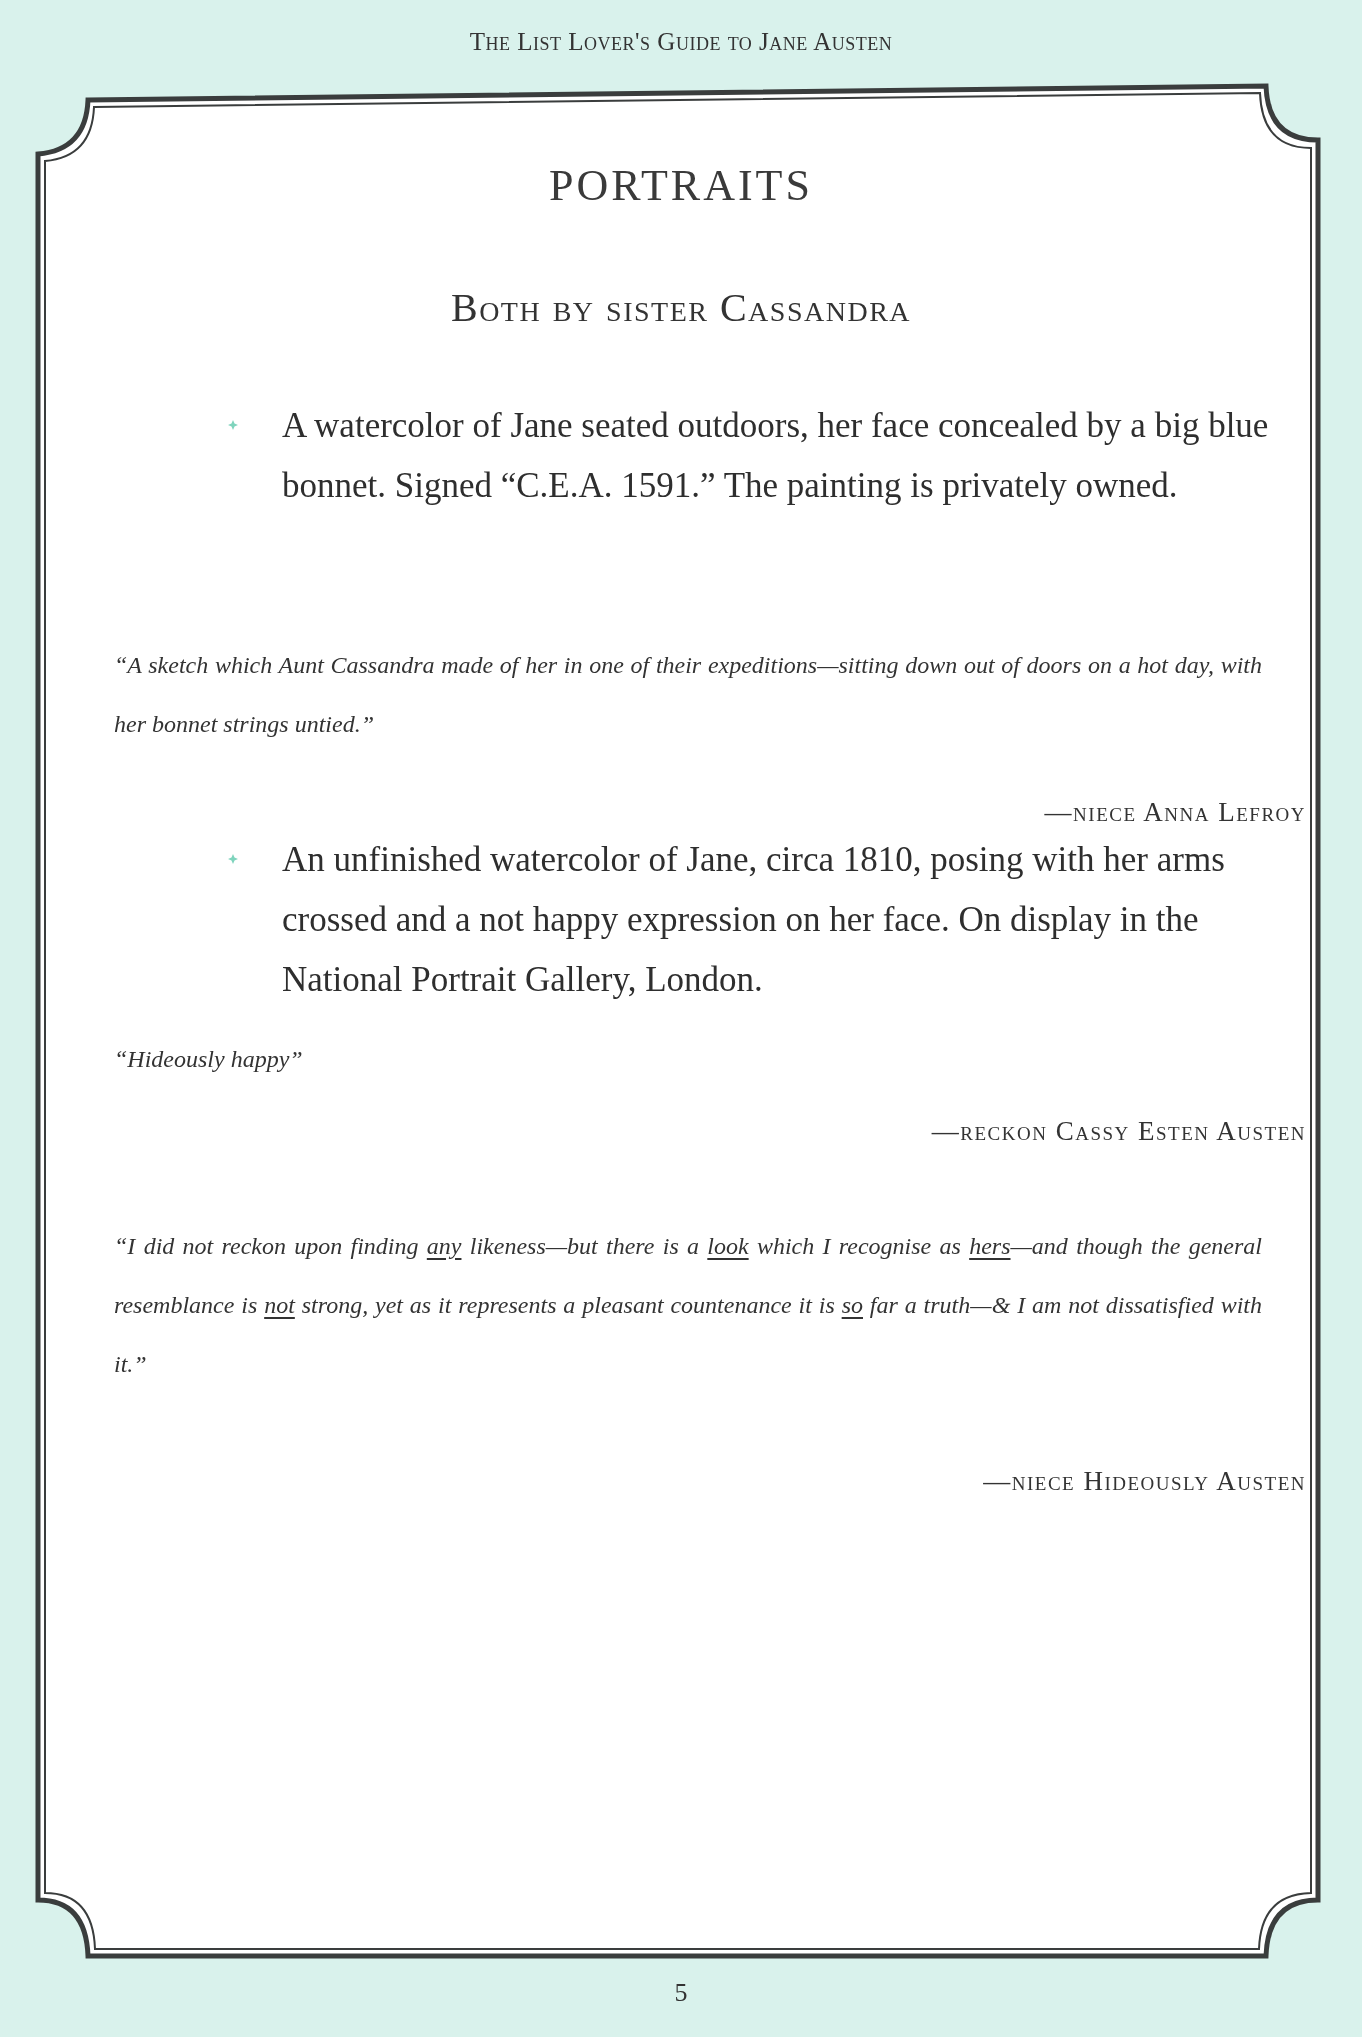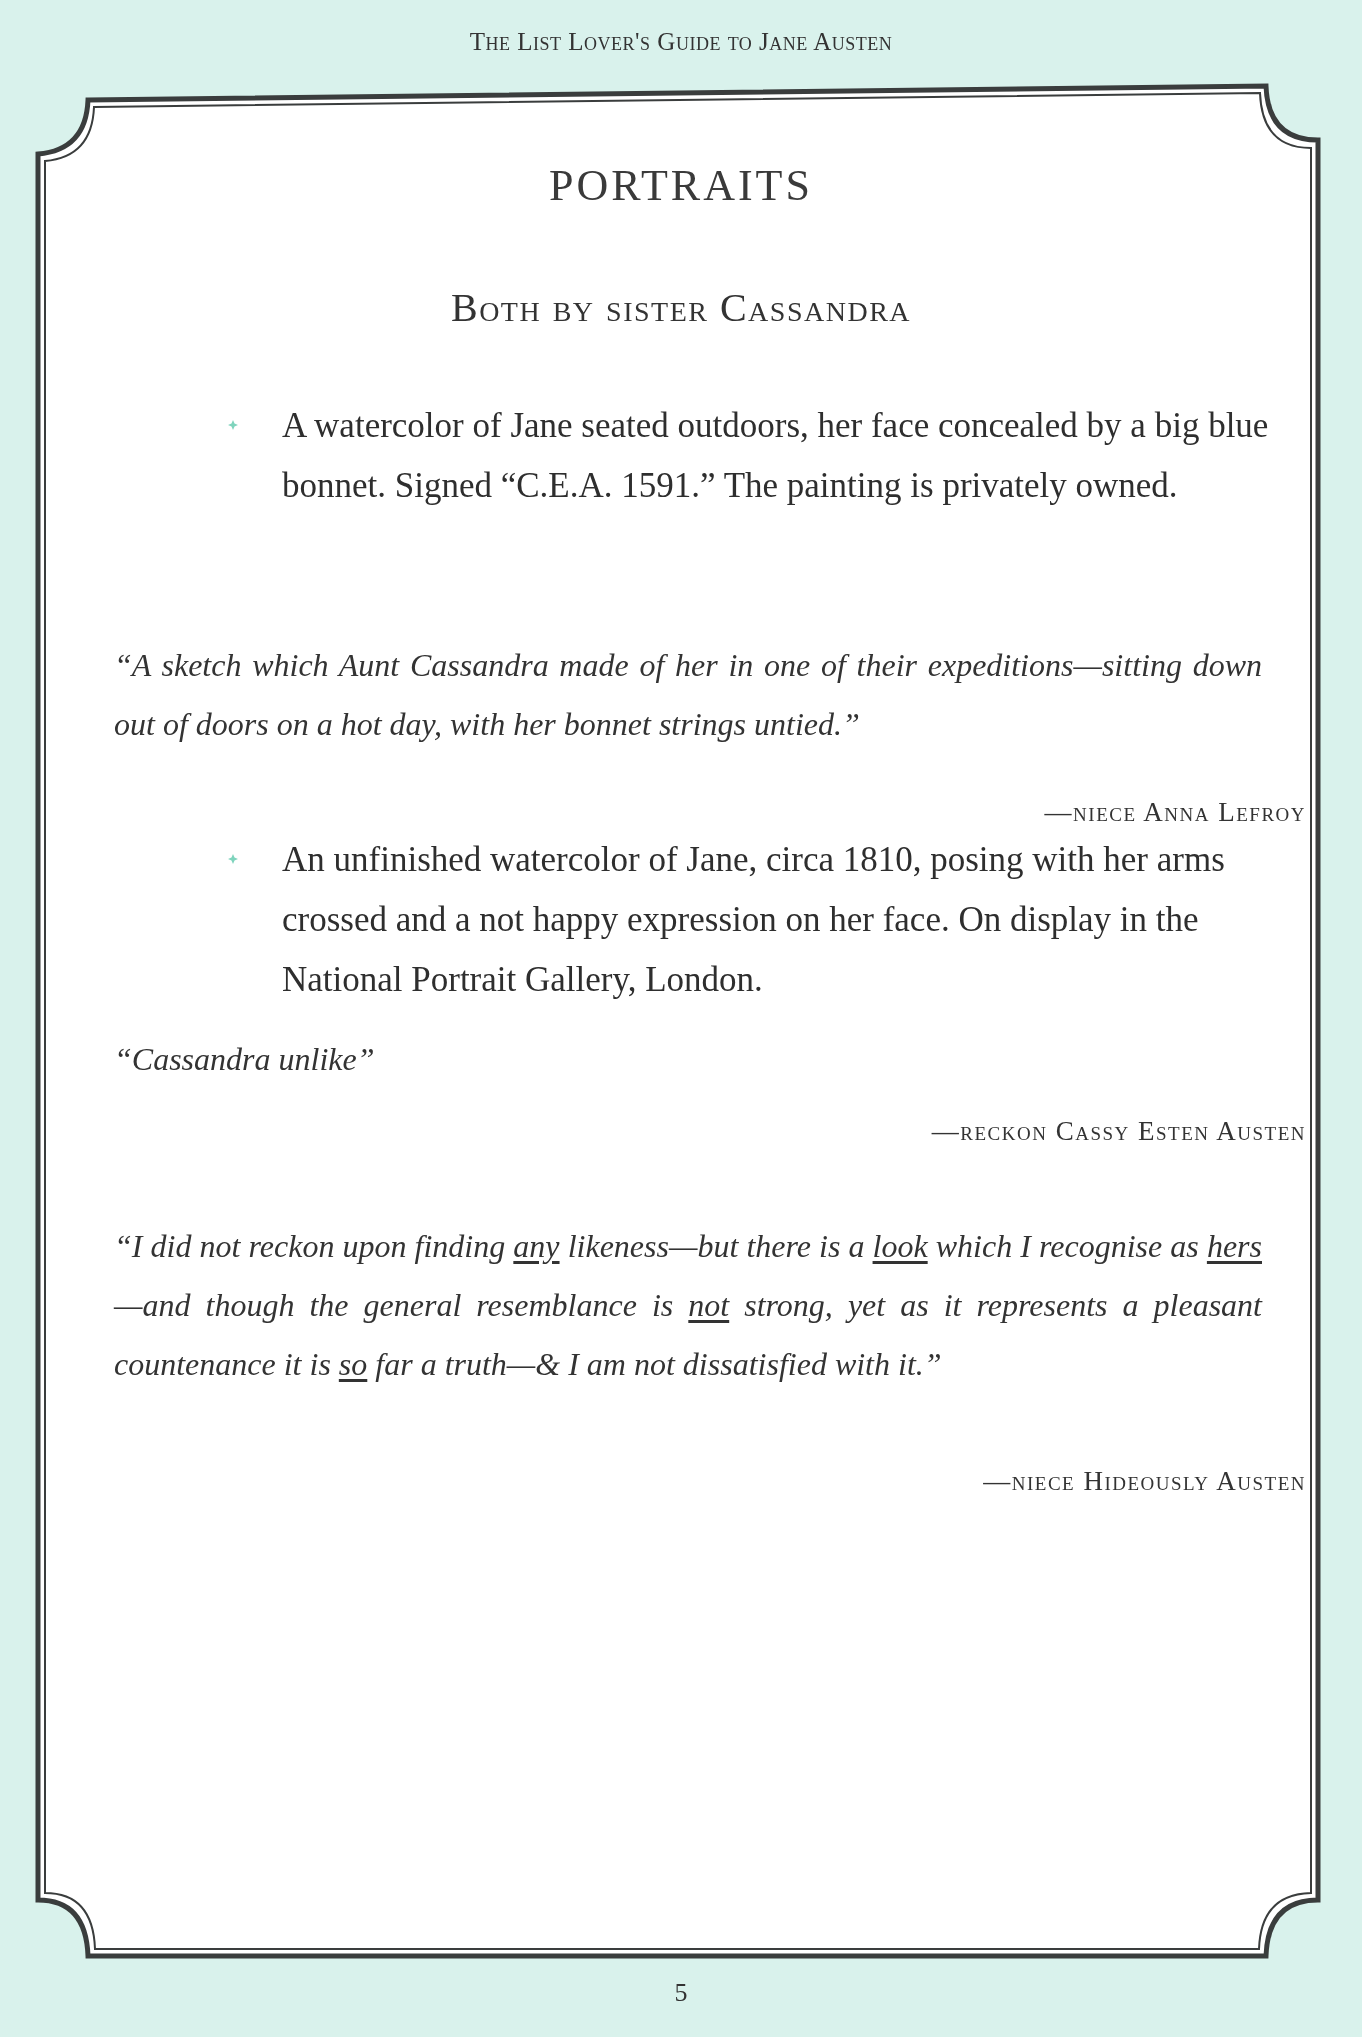--- a/index.html
+++ b/index.html
@@ -33,21 +33,21 @@
     .bullet {
       position: absolute; left: 282px; width: 1000px;
       font-size: 35px; line-height: 60px; color: #2e2e2e;
     }
     .bullet-marker {
       position: absolute; left: -54px; top: 24px;
       width: 10px; height: 10px;
     }
     .quote {
       position: absolute; left: 114px; width: 1150px;
-      font-style: italic; font-size: 32px; line-height: 59px; color: #333;
+      font-style: italic; font-size: 24px; line-height: 59px; color: #333;
     }
     .quote.justify { text-align: justify; text-align-last: left; }
     .attrib {
       position: absolute; right: 100px;
       font-size: 27px; font-variant: small-caps; letter-spacing: 1.5px; color: #333;
       text-align: right;
     }
     .u { text-decoration: underline; text-underline-offset: 4px; }
     .page-number {
       position: absolute; top: 1978px; left: 0; width: 1362px; text-align: center;
@@ -88,20 +88,20 @@
   <div class="quote justify" style="top:636px; width:1148px;">“A sketch which Aunt Cassandra made of her in one of their expeditions—sitting down out of doors on a hot day, with her bonnet strings untied.”</div>
   <div class="attrib" style="top:797px;">—niece Anna Lefroy</div>
 
   <div class="bullet" style="top:830px;">
     <svg class="bullet-marker" viewBox="0 0 10 10">
       <path d="M5 0 L6.5 3.5 L10 5 L6.5 6.5 L5 10 L3.5 6.5 L0 5 L3.5 3.5 Z" fill="#7fd4bd"></path>
     </svg>
     <span>An unfinished watercolor of Jane, circa 1810, posing with her arms crossed and a not happy expression on her face. On display in the National Portrait Gallery, London.</span>
   </div>
 
-  <div class="quote" style="top:1030px;">“Cassandra unlike”</div>
+  <div class="quote" style="top:1030px;">“Hideously happy”</div>
   <div class="attrib" style="top:1116px;">—reckon Cassy Esten Austen</div>
 
   <div class="quote justify" id="quote3" style="top:1217px; width:1148px;"><span>“I did not reckon upon finding </span><span class="u">any</span><span> likeness—but there is a </span><span class="u">look</span><span> which I recognise as </span><span class="u">hers</span><span>—and though the general resemblance is </span><span class="u">not</span><span> strong, yet as it represents a pleasant countenance it is </span><span class="u">so</span><span> far a truth—&amp; I am not dissatisfied with it.”</span></div>
   <div class="attrib" style="top:1466px;">—niece Hideously Austen</div>
 </div>
 
 <div class="page-number">5</div>
 
 </body></html>

